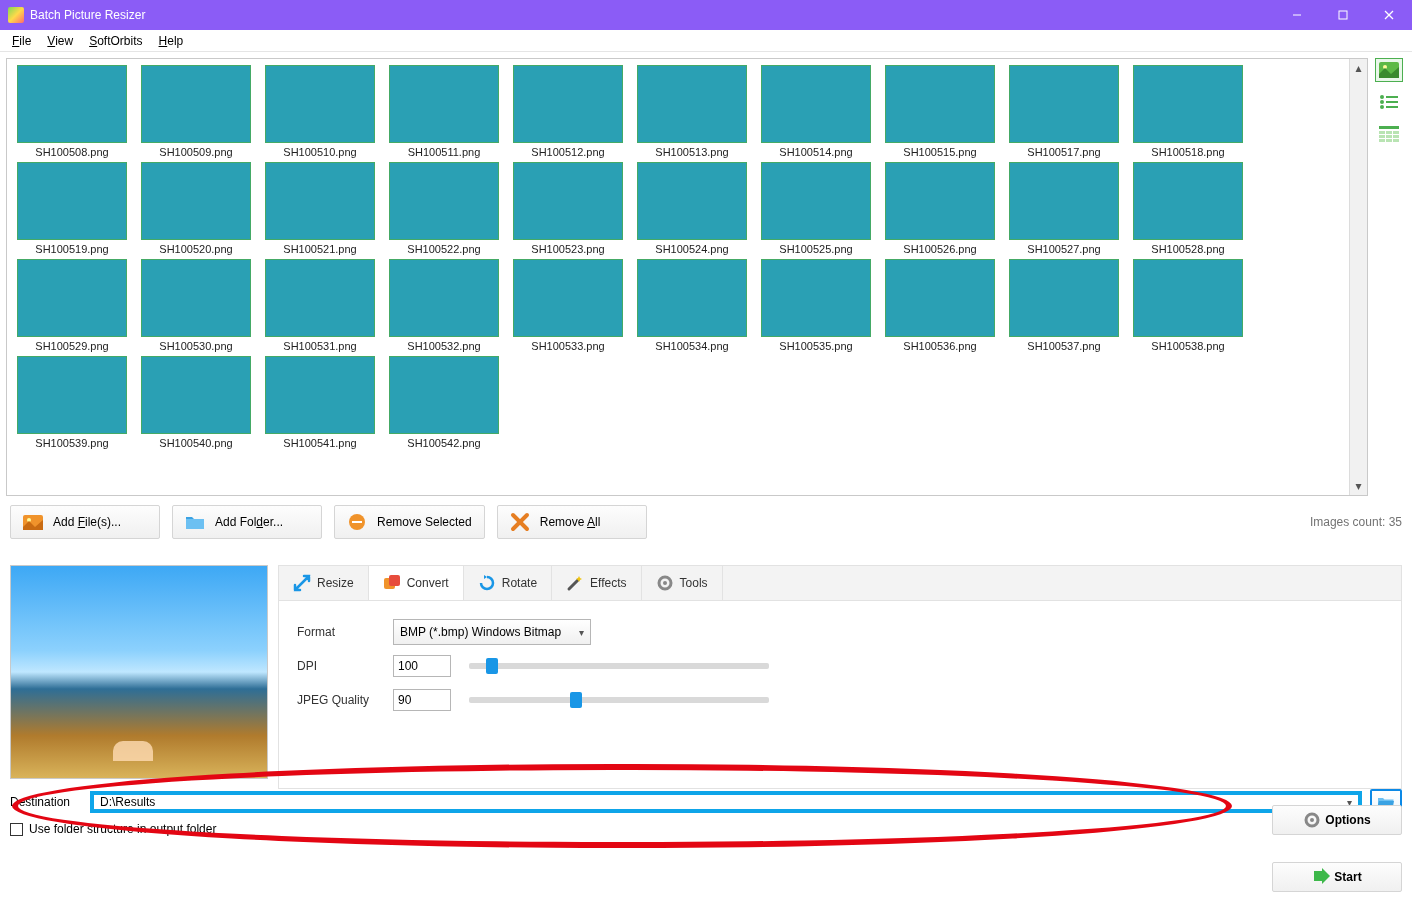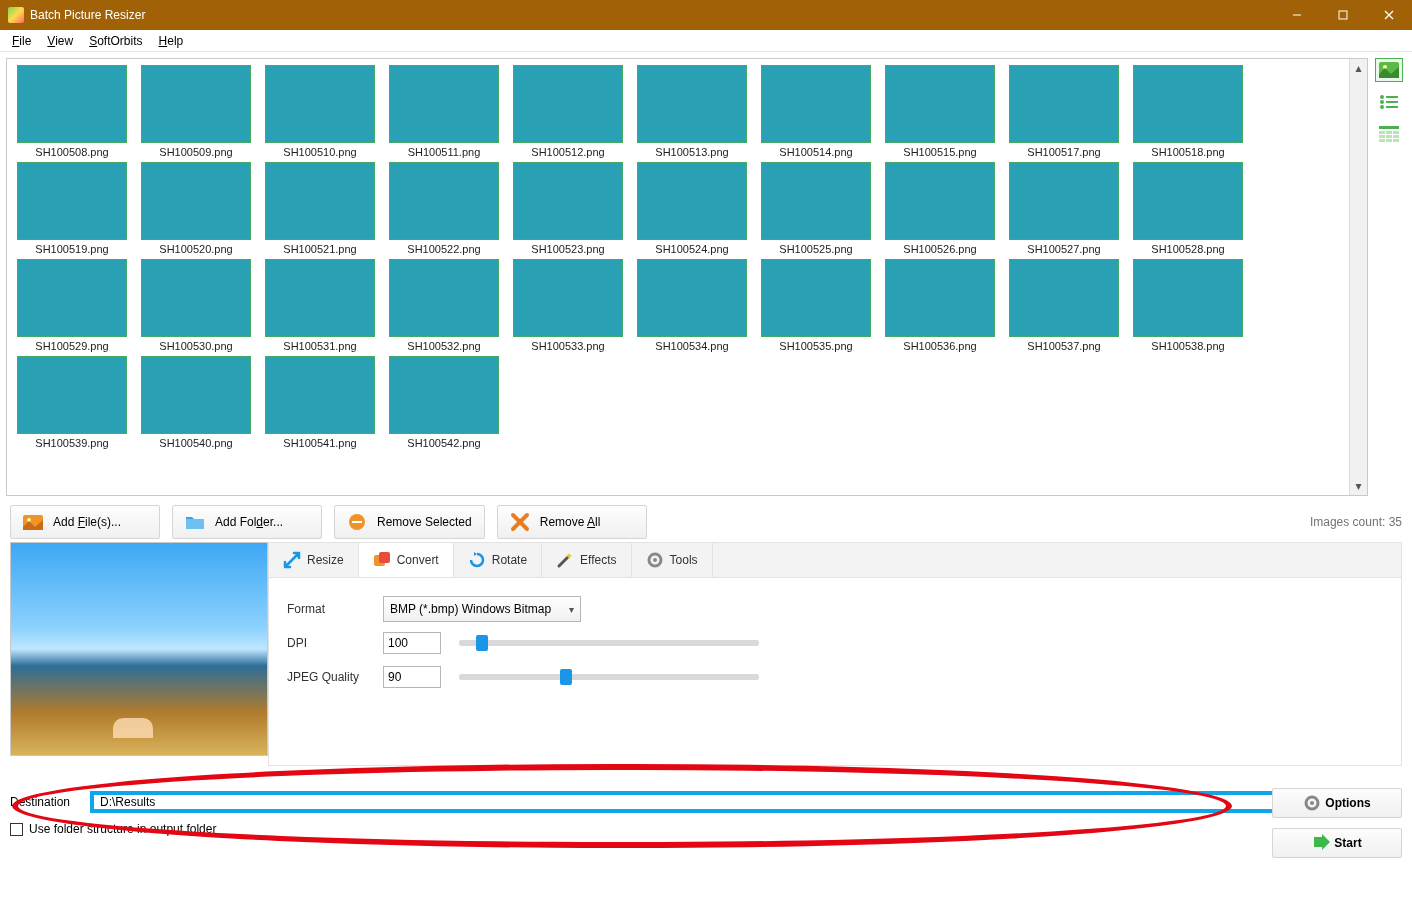--- a/index.html
+++ b/index.html
@@ -1,18 +1,18 @@
 <!DOCTYPE html>
 <html><head>
 <meta charset="utf-8">
 <style>
 * { box-sizing: border-box; margin: 0; padding: 0; font-family: "Segoe UI", Tahoma, sans-serif; font-size: 12px; }
 body { width: 1412px; height: 900px; background: #fff; overflow: hidden; position: relative; }
 
-.titlebar { height: 30px; background: #a16207; color: #fff; display: flex; align-items: center; padding-left: 8px; }
+.titlebar { height: 30px; background: #8b5cf6; color: #fff; display: flex; align-items: center; padding-left: 8px; }
 .titlebar .app-icon { width: 16px; height: 16px; margin-right: 6px; background: linear-gradient(135deg,#7ed957,#ffd94a,#ff6b6b); border-radius: 2px; }
 .titlebar .title { flex: 1; font-size: 12px; }
 .winbtn { width: 46px; height: 30px; display: flex; align-items: center; justify-content: center; color: #fff; }
 
 .menubar { height: 22px; display: flex; align-items: center; padding: 0 4px; border-bottom: 1px solid #e5e5e5; background: #fff; }
 .menubar .mitem { padding: 2px 8px; }
 .mitem .ul { text-decoration: underline; }
 
 .mainrow { display: flex; height: 450px; }
 .thumbs-wrap { flex: 1; border: 1px solid #c9c9c9; margin: 6px 0 6px 6px; position: relative; overflow: hidden; background: #fff; }
@@ -39,21 +39,21 @@
 .sidetools { width: 34px; margin: 6px 6px 6px 4px; display: flex; flex-direction: column; gap: 8px; align-items: center; }
 .sidebtn { width: 28px; height: 24px; border: 1px solid transparent; display:flex; align-items:center; justify-content:center; }
 .sidebtn.active { border: 1px solid #4caf50; background: #eaf7ea; }
 
 .btnrow { height: 40px; display: flex; align-items: center; padding: 0 10px; gap: 12px; }
 .tbtn { height: 34px; min-width: 150px; border: 1px solid #d5d5d5; background: linear-gradient(#fdfdfd,#f0f0f0); display: flex; align-items: center; padding: 0 12px; gap: 10px; border-radius: 2px; }
 .tbtn .ic { width: 20px; height: 20px; }
 .tbtn .lbl .ul { text-decoration: underline; }
 .count { margin-left: auto; color: #737373; }
 
-.lower { display: flex; padding: 0 10px; height: 224px; }
+.lower { display: flex; padding: 0 10px; gap: 10px; height: 224px; margin-top: 23px; }
 .preview { width: 258px; height: 214px; background: linear-gradient(to bottom,#3da8f5 0%, #8cd1fd 40%, #bfe7ff 50%, #2e6e96 58%, #b07b2d 80%, #d9b35a 100%); border:1px solid #c9c9c9; position:relative; }
 .preview::after{content:"";position:absolute;left:40%;bottom:8%;width:40px;height:20px;background:rgba(255,220,180,.8);border-radius:10px 10px 0 0;}
 
 .tabs-area { flex: 1; display: flex; flex-direction: column; }
 .tabs { height: 36px; display: flex; background: #f3f3f3; border: 1px solid #e2e2e2; }
 .tab { display: flex; align-items: center; padding: 0 14px; gap: 6px; border-right: 1px solid #e2e2e2; color: #333; }
 .tab.active { background: #fff; }
 .tab .ic { width: 18px; height: 18px; }
 .tabbody { flex: 1; background: #fff; border: 1px solid #e2e2e2; border-top: none; padding: 14px 18px; }
 .frow { display: flex; align-items: center; height: 34px; gap: 18px; }
@@ -67,21 +67,21 @@
 .destrow { position:absolute; left:10px; right:10px; top: 788px; height: 60px; }
 .destline { display:flex; align-items:center; gap:8px; height:28px; }
 .dlabel { width: 72px; }
 .dinput { flex:1; height: 22px; border:4px solid #0ea5e9; display:flex; align-items:center; padding:0 6px; justify-content:space-between; background:#fff; }
 .dinput .chev { font-size:10px; color:#555; }
 .browse { width: 32px; height: 26px; border: 2px solid #0c89e6; background: linear-gradient(#fff,#eef6fd); border-radius:2px; display:flex; align-items:center; justify-content:center; }
 .chkline { display:flex; align-items:center; gap:6px; margin-top:6px; }
 .chk { width:13px; height:13px; border:1px solid #333; background:#fff; }
 
 .right-actions { position:absolute; right:10px; top:788px; width:130px; display:flex; flex-direction:column; gap:10px; }
-.rbtn { height:30px; border:1px solid #d5d5d5; background:linear-gradient(#fdfdfd,#f0f0f0); display:flex; align-items:center; justify-content:center; gap:4px; border-radius:2px; font-weight:600; }
+.rbtn { height:30px; border:1px solid #d5d5d5; background:linear-gradient(#fdfdfd,#f0f0f0); display:flex; align-items:center; justify-content:center; gap:4px; border-radius:2px; font-weight:600;margin-top:17px; }
 .rbtn .ic { width:18px; height:18px; }
 
 
 .anno { position:absolute; border: 6px solid #e30613; border-radius: 50% / 70%; pointer-events:none; }
 .anno1 { left: 12px; top: 764px; width: 1220px; height: 84px; border-radius: 600px / 42px; }
 
 svg { display:block; }
 </style>
 </head>
 <body>

